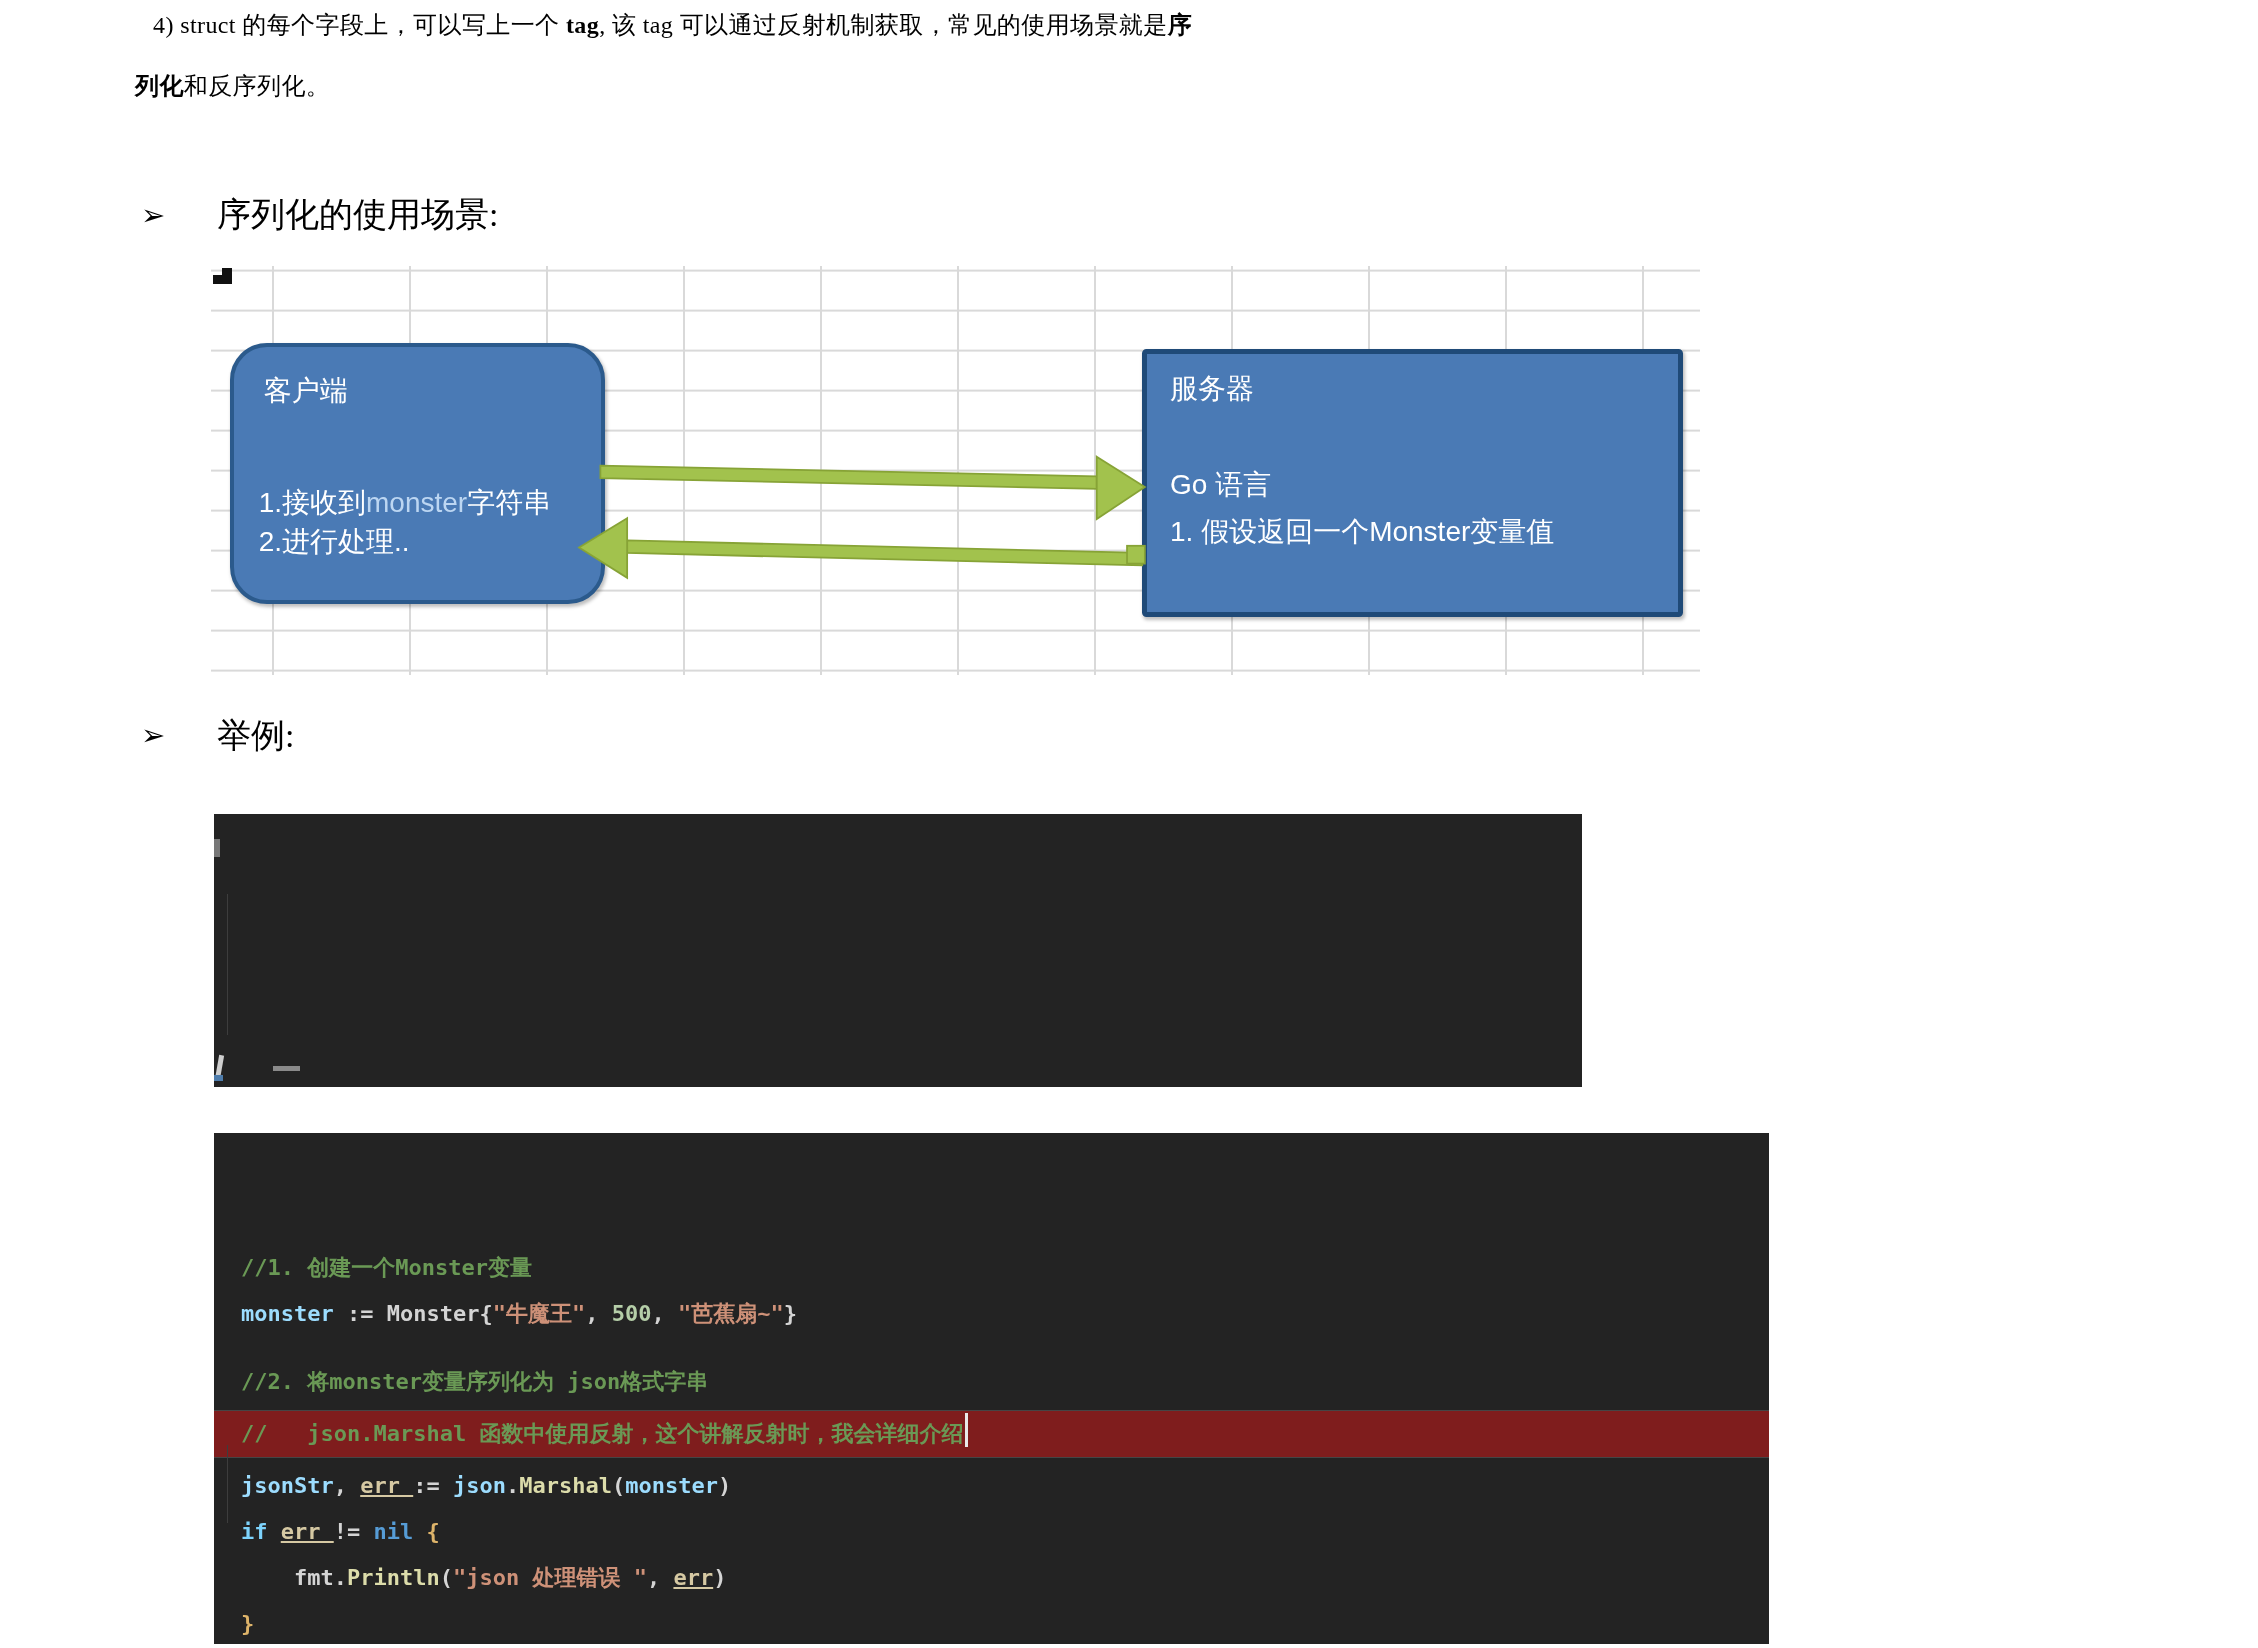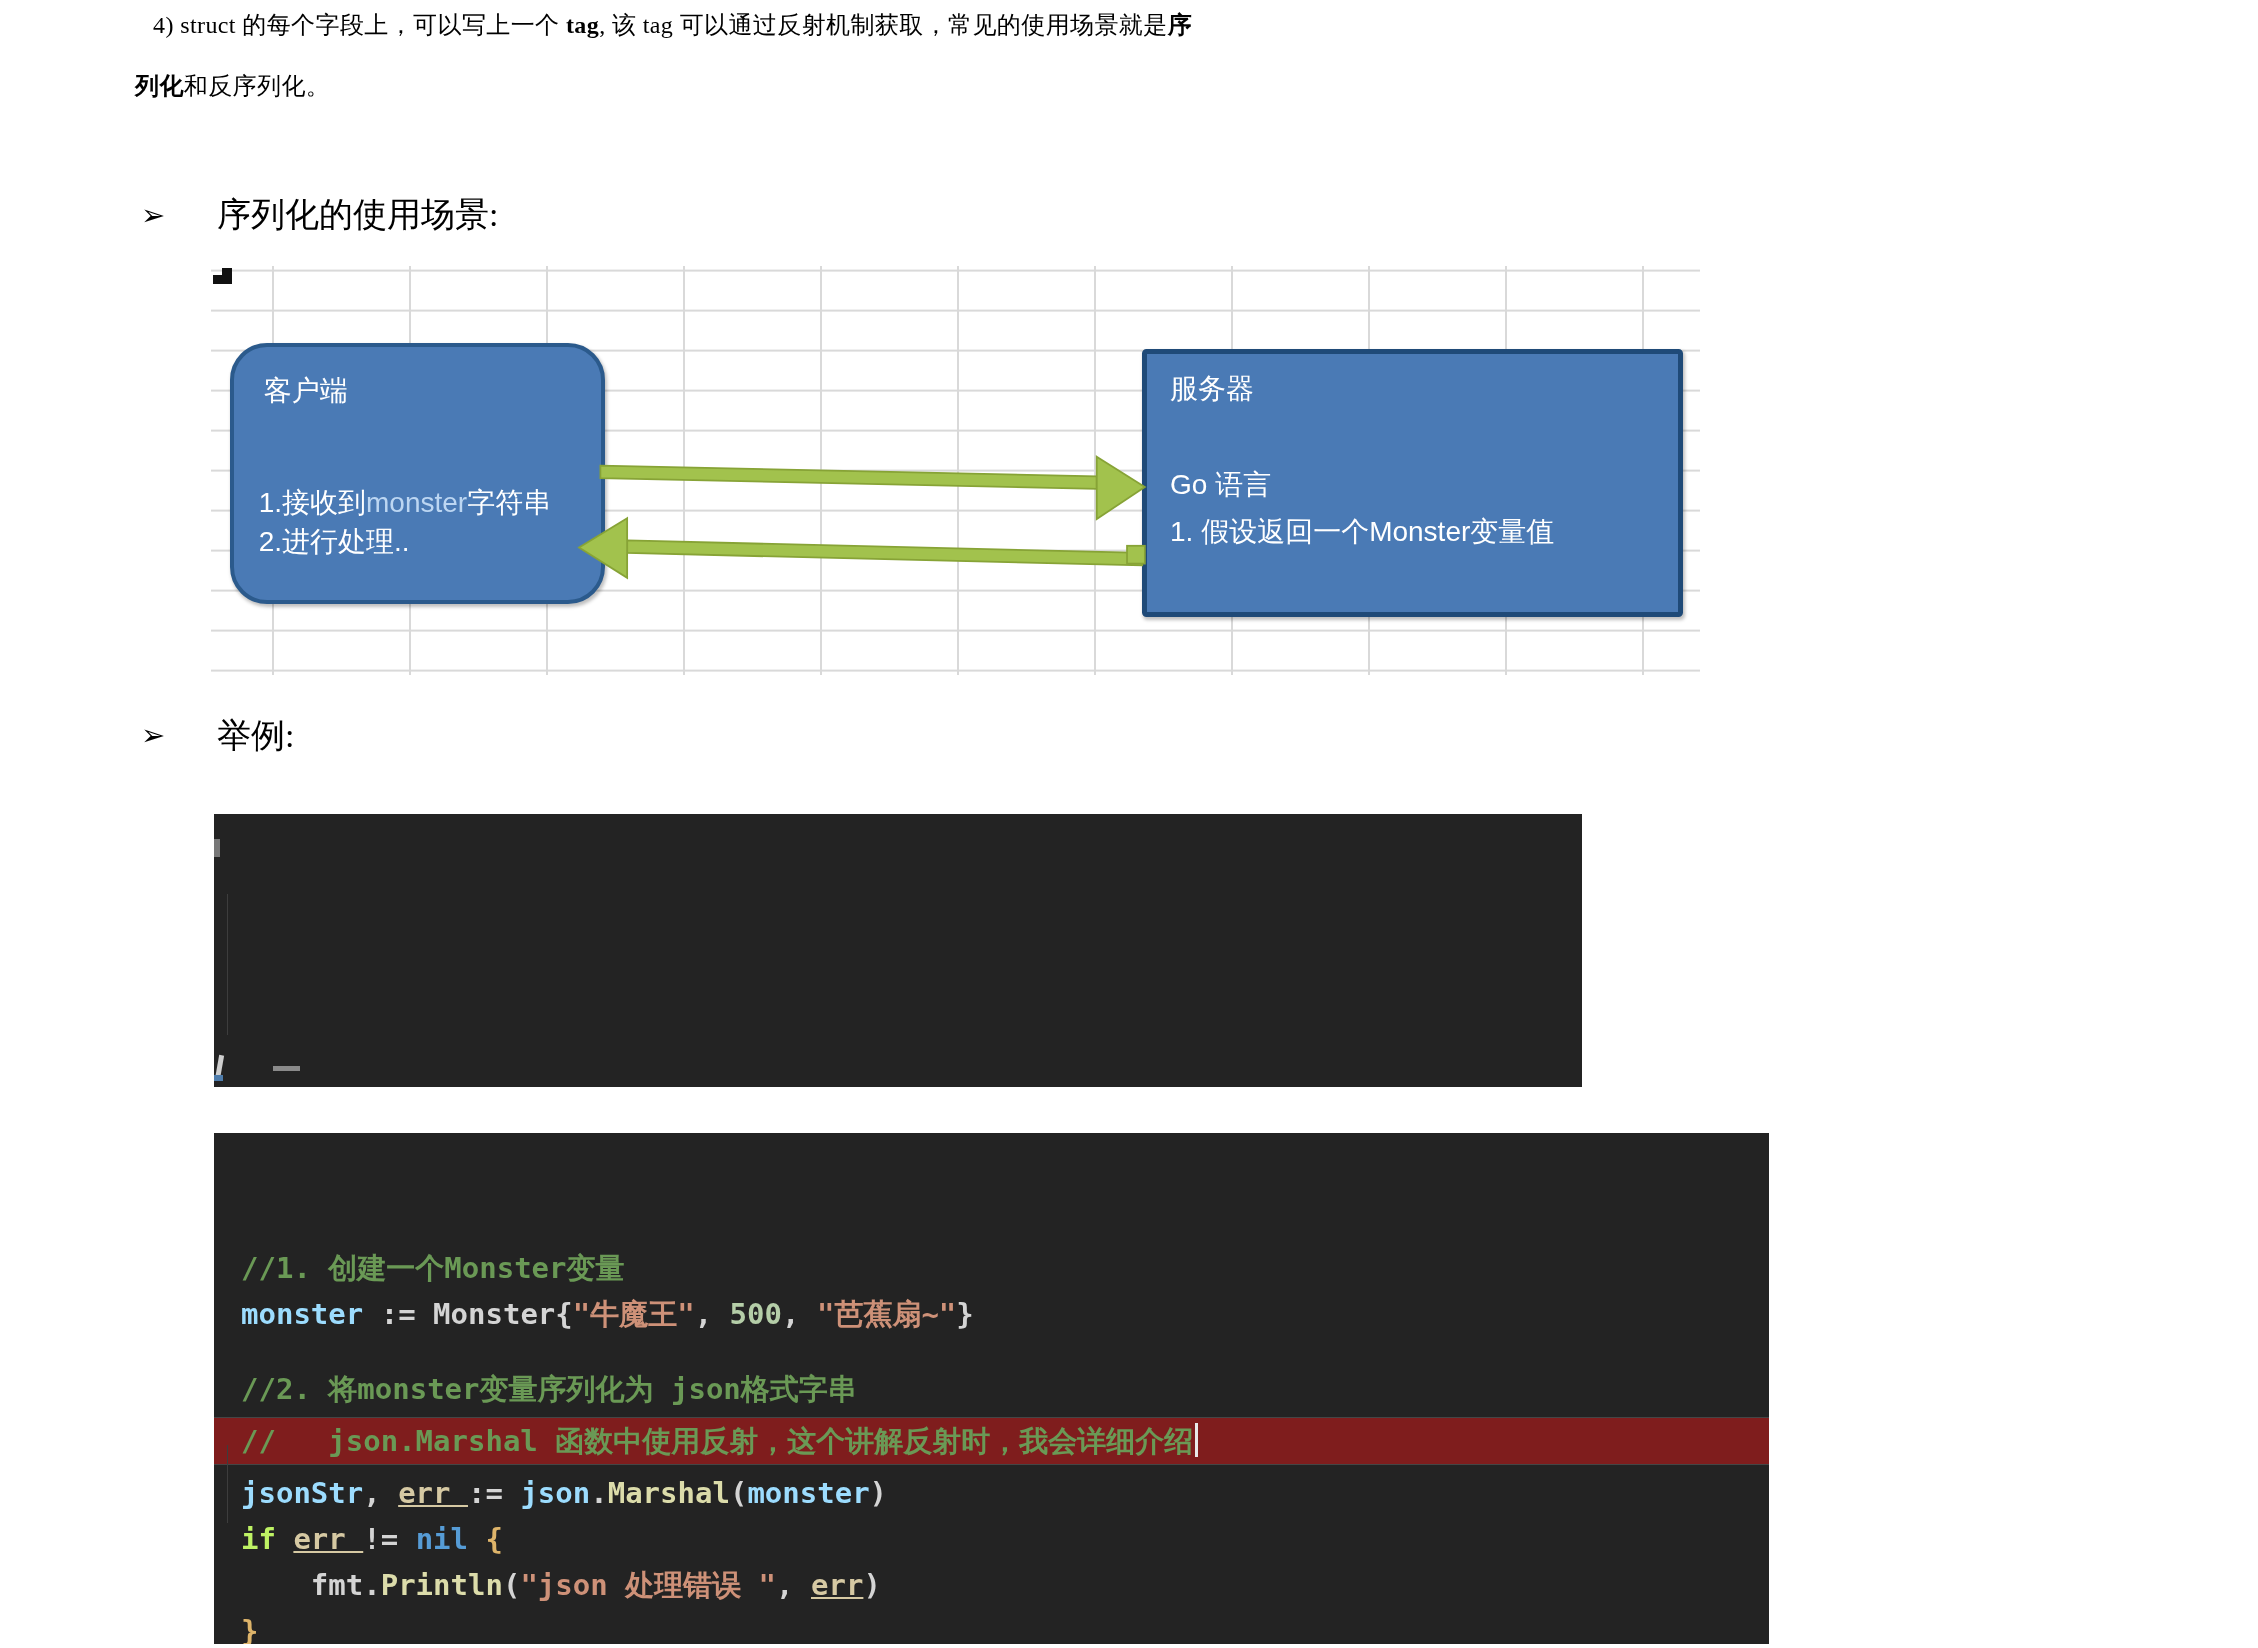--- a/index.html
+++ b/index.html
@@ -36,27 +36,27 @@
   .latin-blue{color:#bcd6f2;}
   #arrow-svg{position:absolute;left:0;top:0;pointer-events:none;}
 
   
   .codeblock{
     position:absolute;background:#232323;box-sizing:border-box;overflow:hidden;
     font-family:"DejaVu Sans Mono","Liberation Mono",monospace;font-weight:bold;
     white-space:pre;color:#d4d4d4;
   }
   #code1{left:214px;top:814px;width:1368px;height:273px;padding:21.4px 0 0 25px;font-size:30px;line-height:51px;}
-  #code2{left:214px;top:1133px;width:1555px;height:511px;padding:19.6px 0 0 27px;font-size:29px;line-height:46px;}
+  #code2{left:214px;top:1133px;width:1555px;height:511px;padding:19.6px 0 0 27px;font-size:22px;line-height:46px;}
   .code-line{min-height:1em;}
   #code2 .hl-line{
     margin:5.3px 0 5.3px -27px;padding-left:27px;
     background:#7f1d1d;border-top:0.9px solid #454545;border-bottom:0.9px solid #454545;
   }
-  .tok-kw{color:#569cd6;}   .tok-ctrl{color:#bef264;text-align:center;}
+  .tok-kw{color:#569cd6;}   .tok-ctrl{color:#7dd3fc;text-align:center;}
   .tok-str{color:#ce9178;}
   .tok-num{color:#b5cea8;}  .tok-com{color:#6a9955;}
   .tok-var{color:#9cdcfe;}  .tok-fn{color:#dcdcaa;}
   .tok-pun{color:#d4d4d4;}  .tok-errv{color:#d6c9a3;text-decoration:underline;}
   .tok-gold{color:#deb46a;}
   .caret{display:inline-block;width:2.7px;height:34px;background:#e9e9e9;vertical-align:-6.2px;margin-left:1.8px;}
   .indent-guide{position:absolute;width:1.8px;background:#3d3d3d;}
   #guide1{left:12.5px;top:80px;height:141px;}
   #guide2{left:12.5px;top:312px;height:78px;}
   .frag{position:absolute;}

